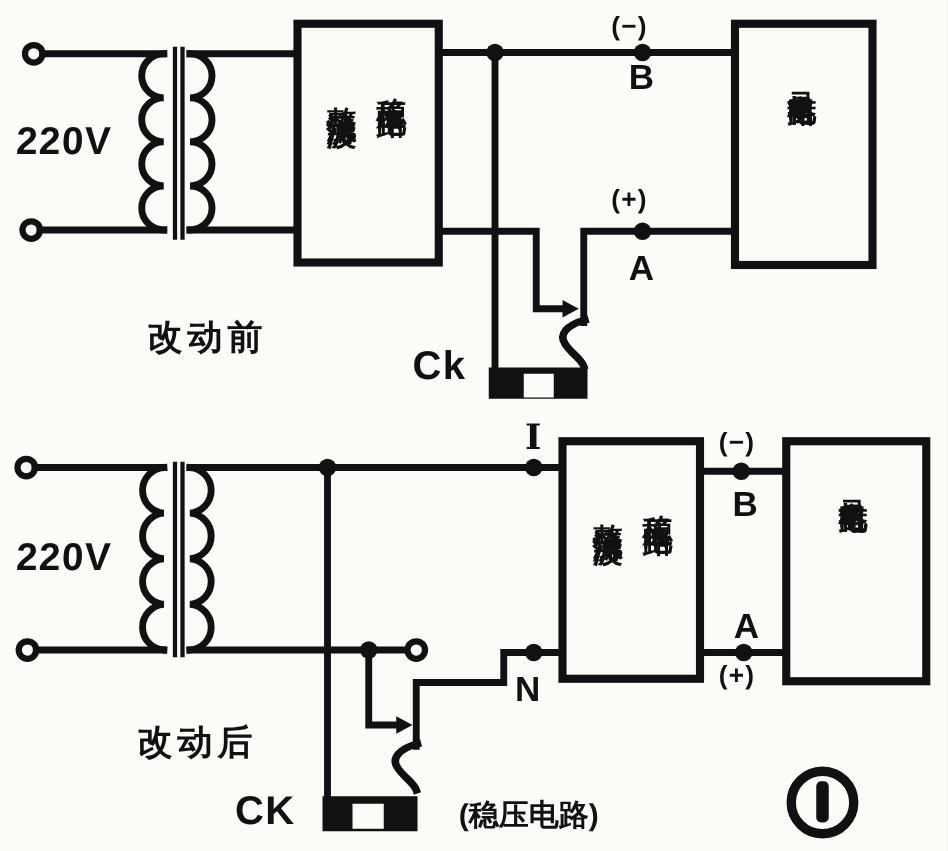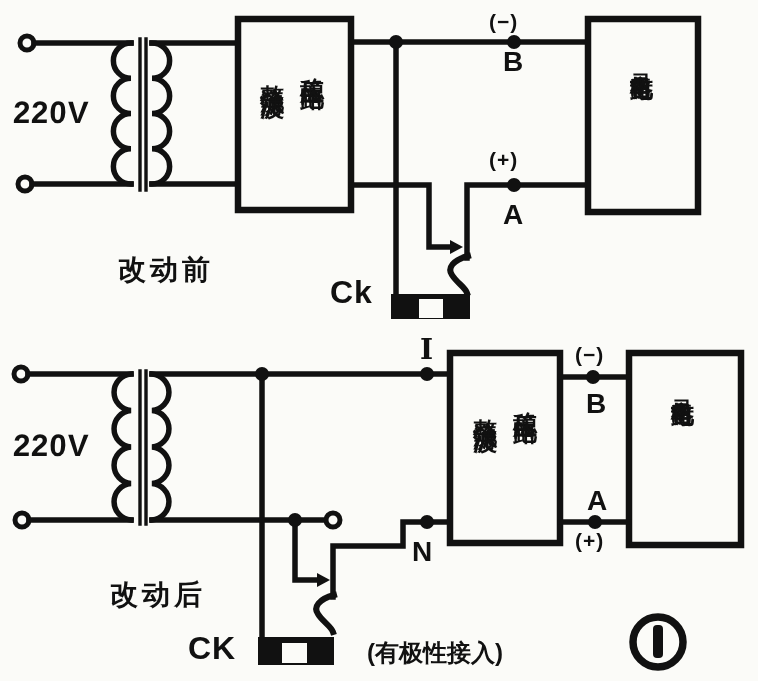--- a/index.html
+++ b/index.html
@@ -127,15 +127,15 @@
   <div class="vtext" style="left:473px;top:400px;">整流滤波</div>
   <div class="vtext" style="left:513px;top:393px;">稳压电路</div>
   <div class="vtext rec" style="left:671px;top:381px;">录音机电路</div>
   <div class="lbl term-small" style="left:575px;top:344px;">(−)</div>
   <div class="lbl term-big" style="left:586px;top:390px;">B</div>
   <div class="lbl term-big" style="left:587px;top:487px;">A</div>
   <div class="lbl term-small" style="left:575px;top:530px;">(+)</div>
   <div class="lbl term-big" style="left:412px;top:538px;">N</div>
   <div class="lbl caption" style="left:110px;top:583px;font-family:Liberation Mono, monospace;">改动后</div>
   <div class="lbl plug" style="left:188px;top:632px;">CK</div>
-  <div class="lbl note" style="left:367px;top:641px;">(有极性接入)</div>
+  <div class="lbl note" style="left:367px;top:641px;">(稳压电路)</div>
 
 </div>
 
 </body></html>

